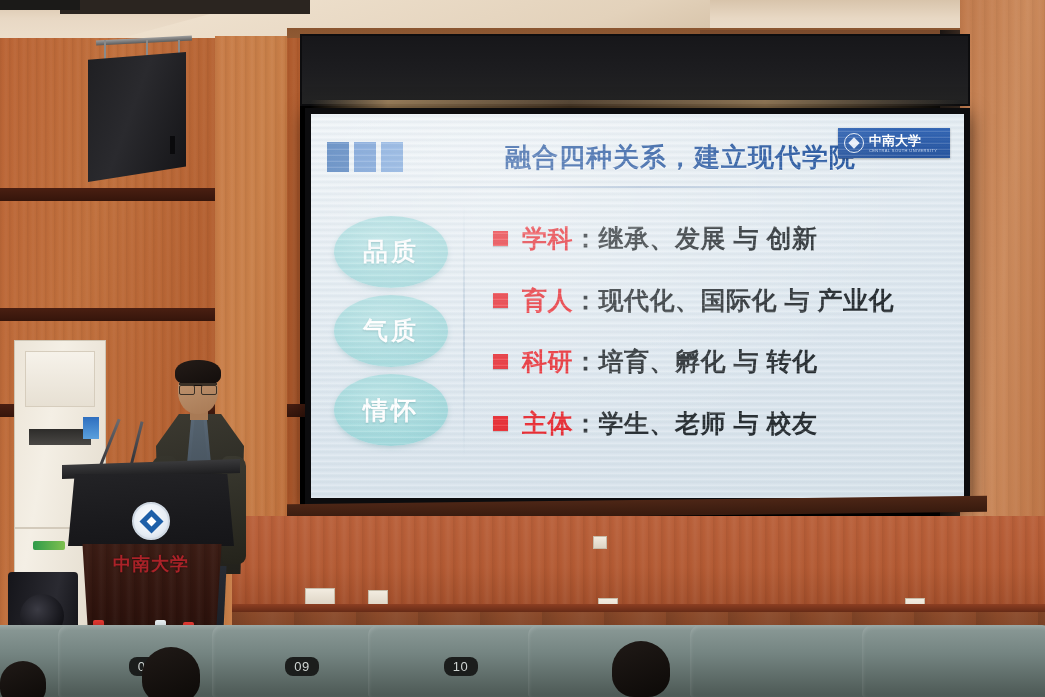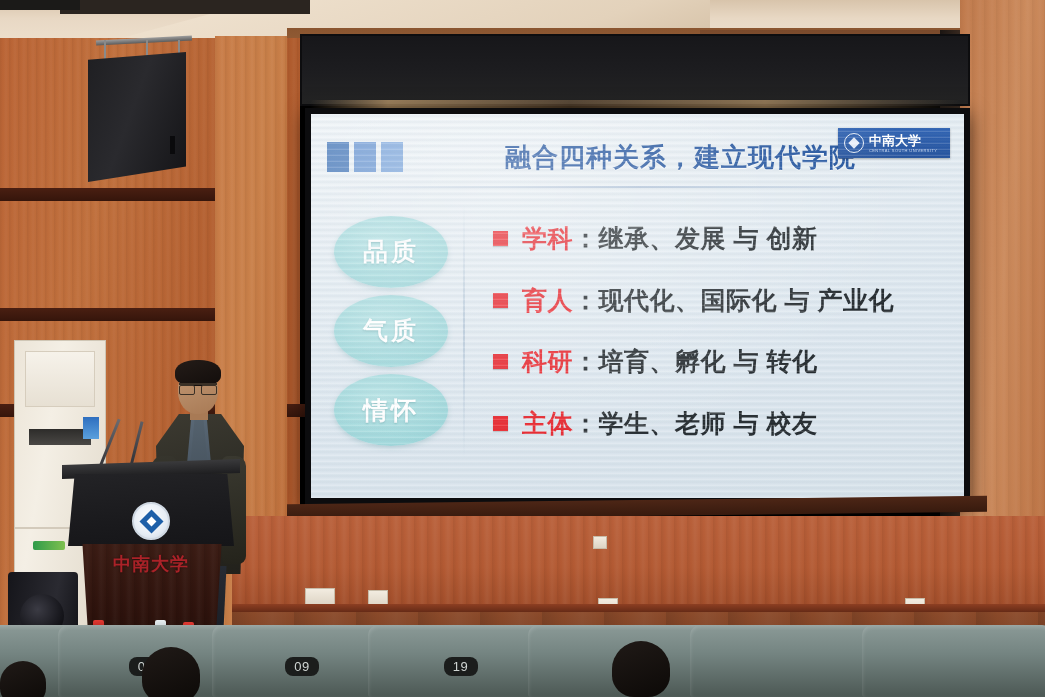--- a/index.html
+++ b/index.html
@@ -600,21 +600,21 @@
 
   <div class="seat" style="left:58px; width:175px;">
     <div class="seat-num">08</div>
   </div>
 
   <div class="seat" style="left:212px; width:180px;">
     <div class="seat-num">09</div>
   </div>
 
   <div class="seat" style="left:368px; width:185px;">
-    <div class="seat-num">19</div>
+    <div class="seat-num">10</div>
   </div>
 
   <div class="seat" style="left:528px; width:185px;"></div>
   <div class="seat" style="left:690px; width:190px;"></div>
   <div class="seat" style="left:862px; width:190px;"></div>
 
   <div class="head" style="left:142px; bottom:-6px;"></div>
   <div class="head" style="left:612px; bottom:0px;"></div>
   <div class="head small" style="left:0px; bottom:-8px;"></div>
 

